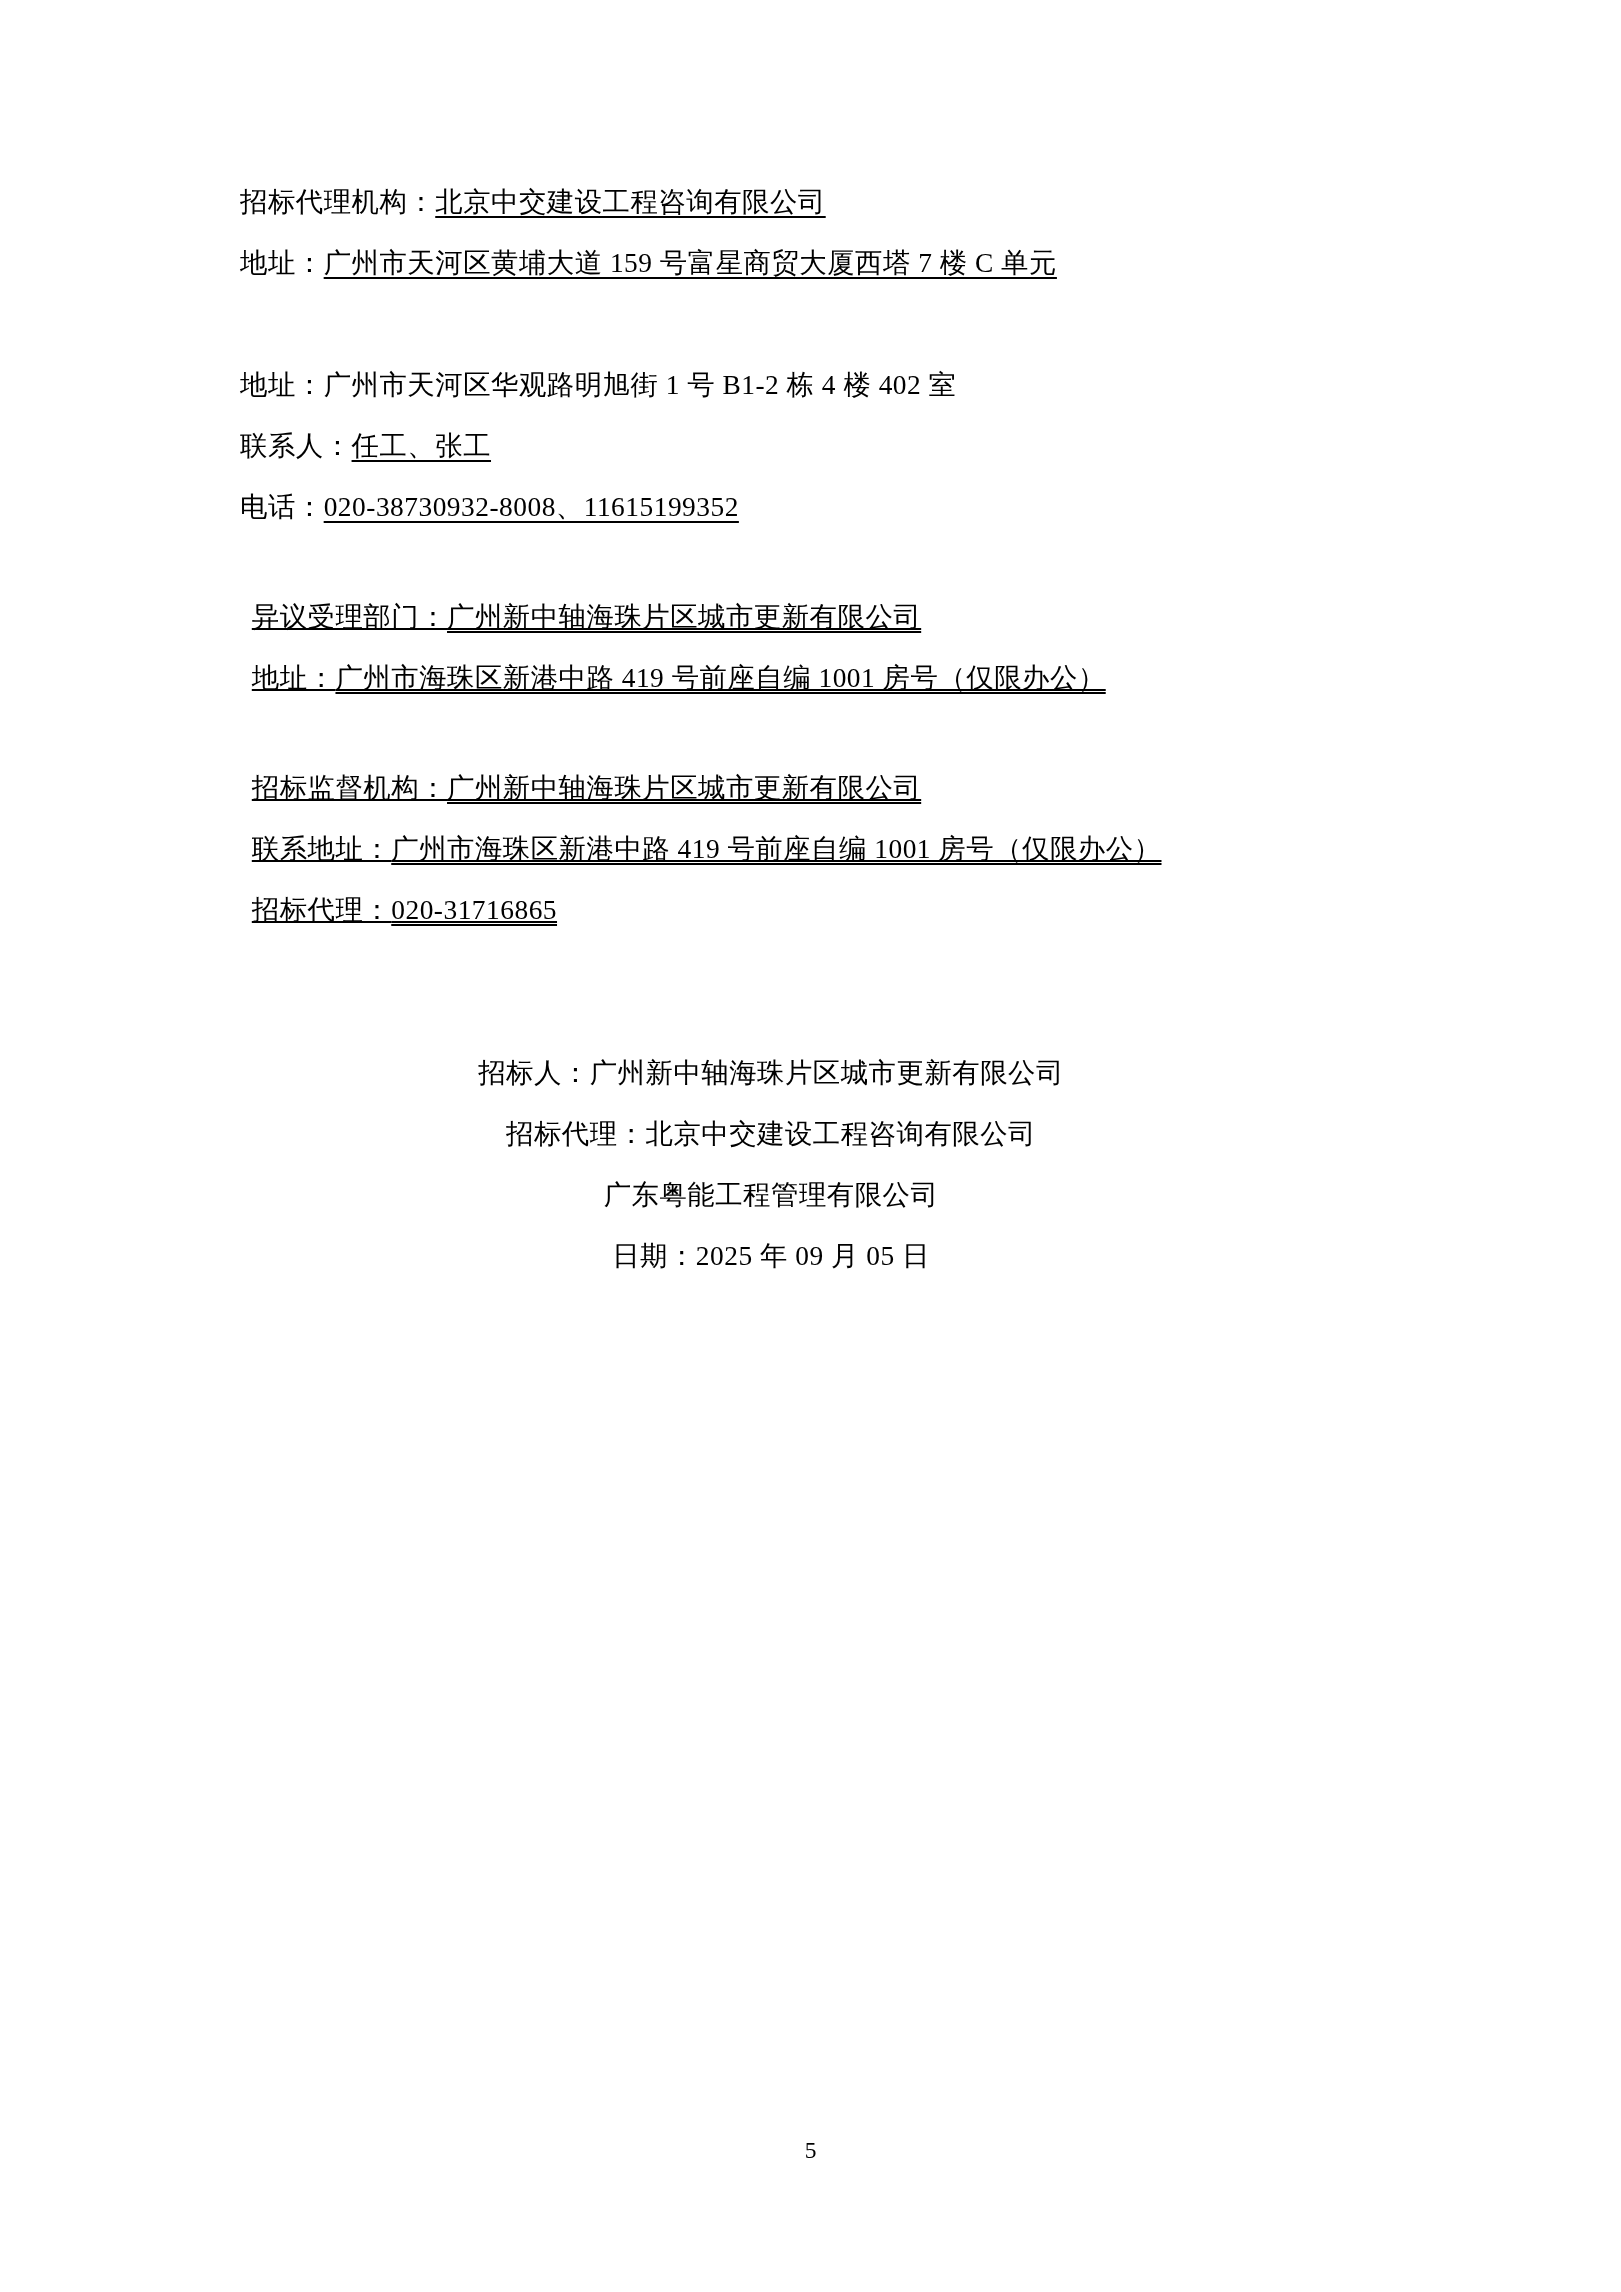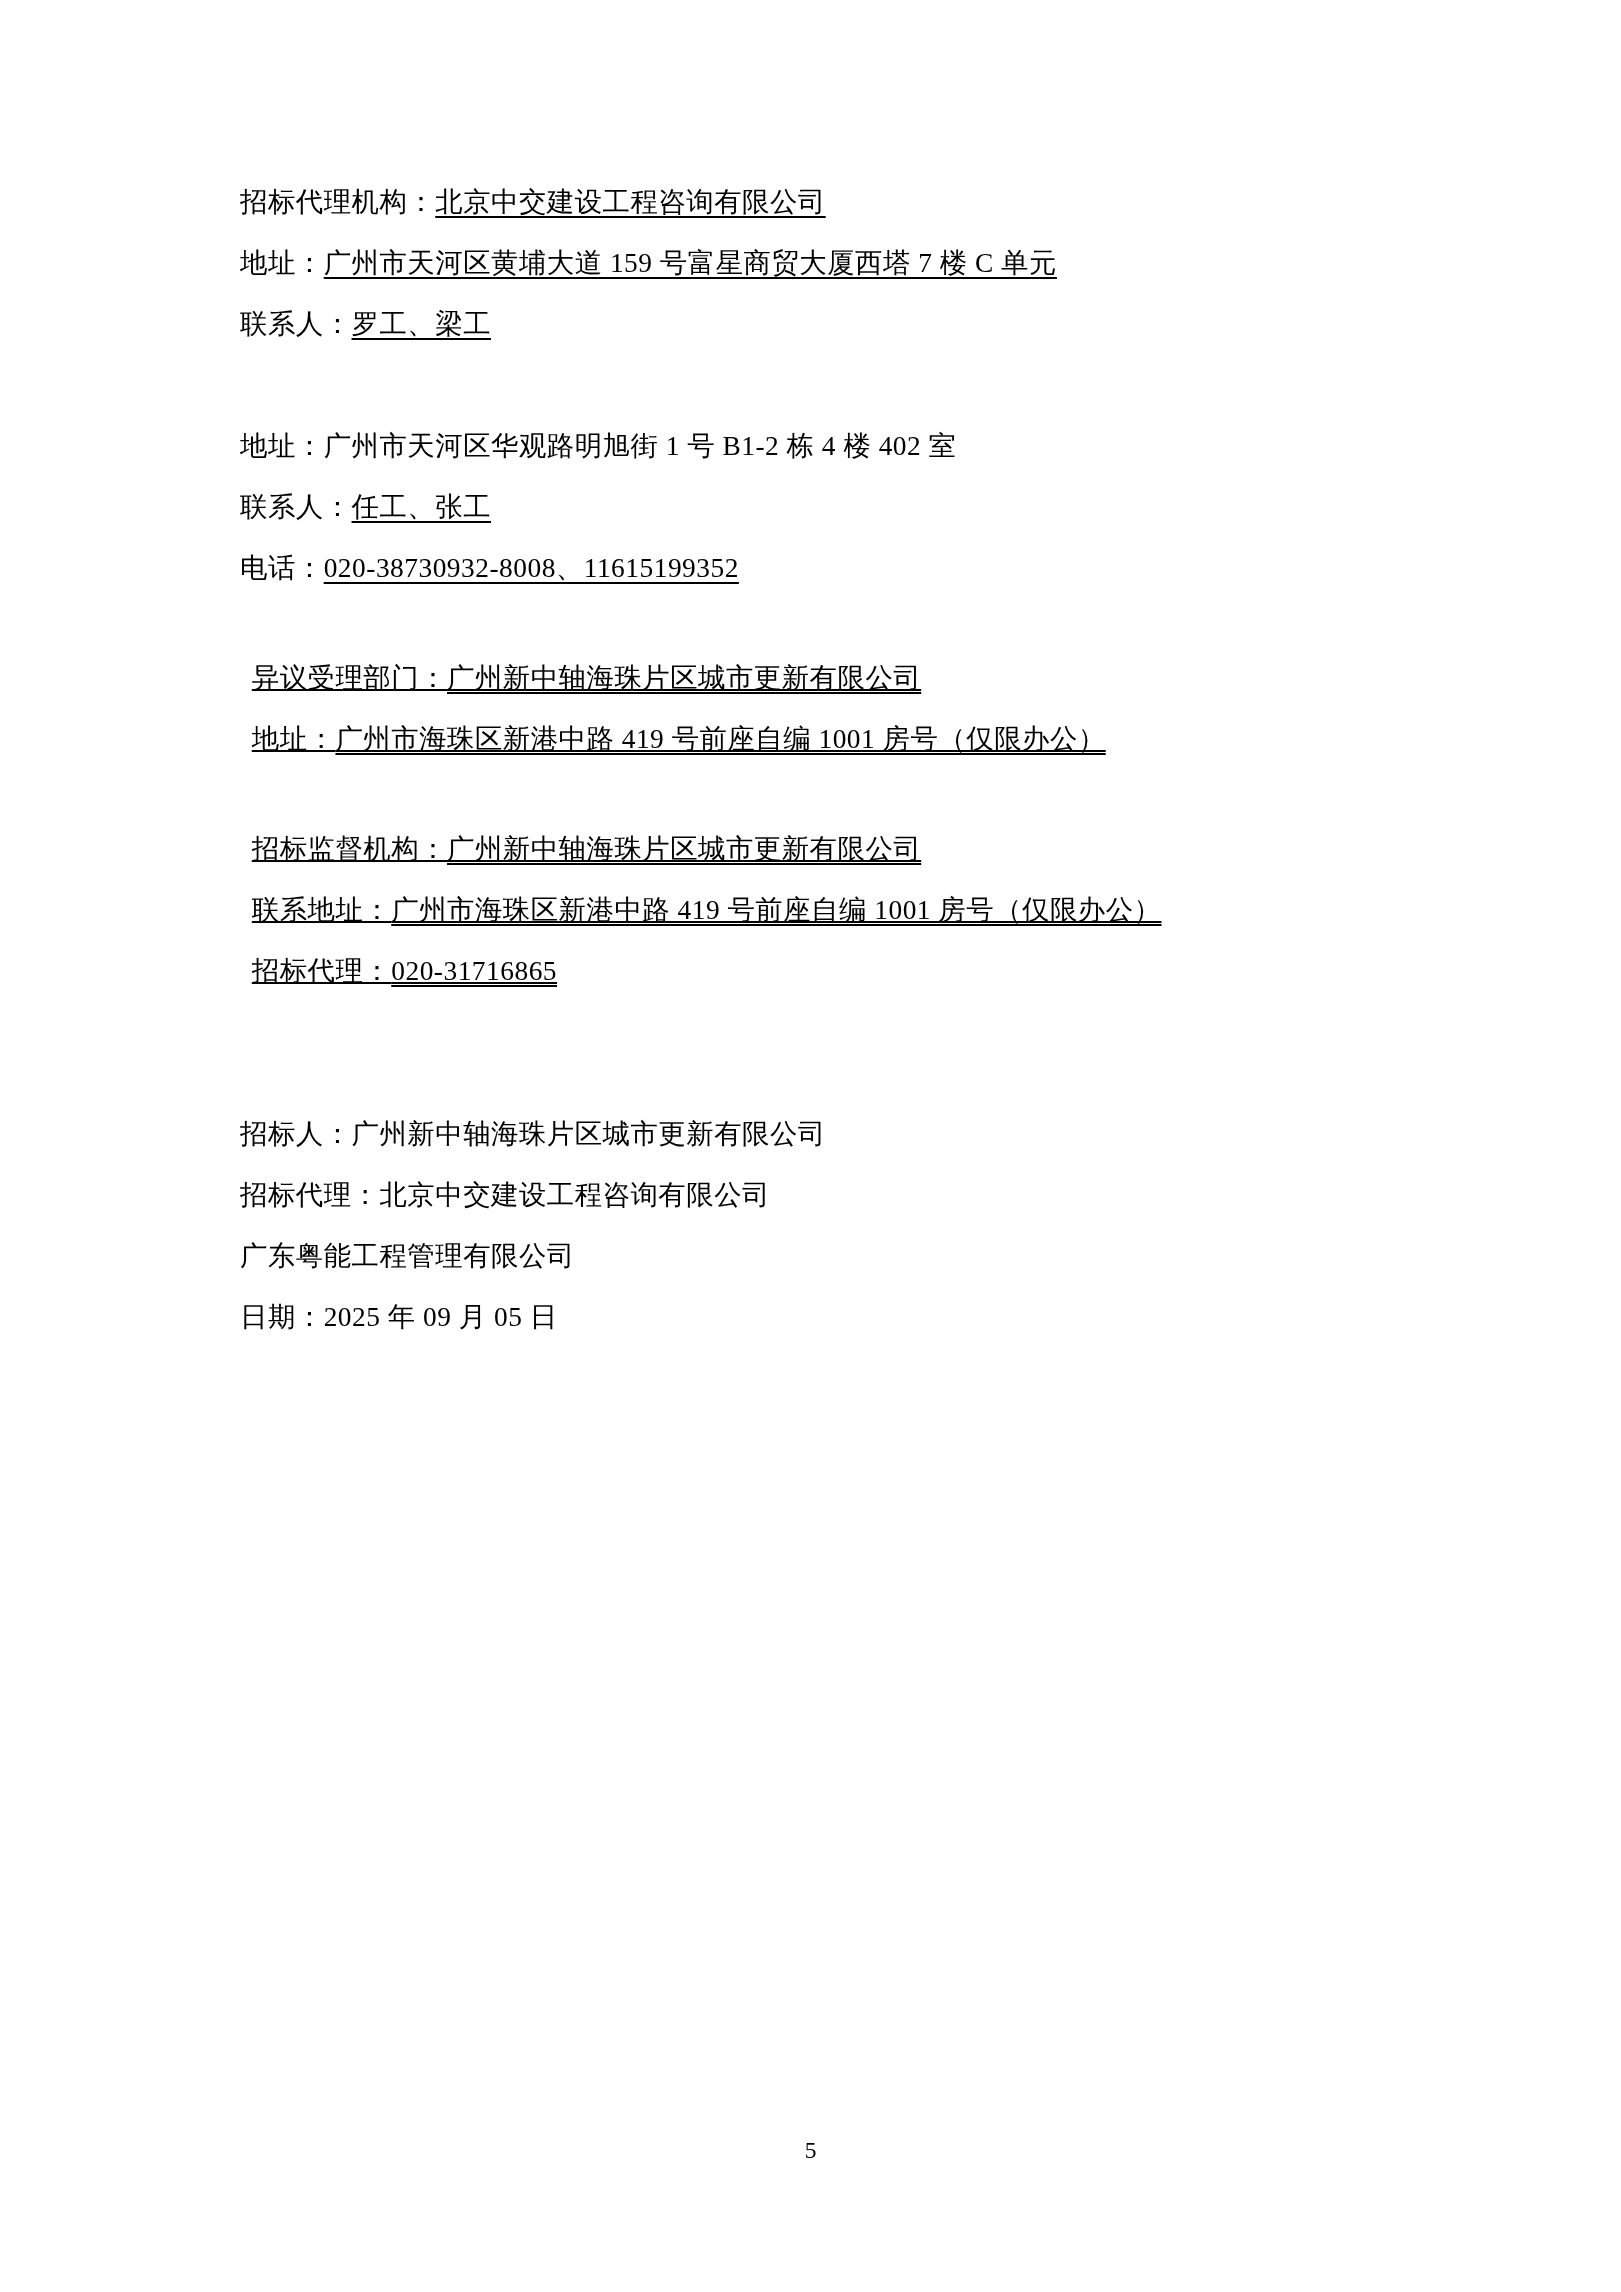--- a/index.html
+++ b/index.html
@@ -39,21 +39,21 @@
   }
   .gap-small {
     height: 49px;
   }
   .indent {
     padding-left: 11.8px;
     text-decoration: underline;
   }
   .sign-block {
     margin-top: 102px;
-    text-align: left;
+    text-align: center;
     padding-right: 123px;
   }
   .sign-line {
     font-size: 27.4px;
     line-height: 61px;
     white-space: nowrap;
     letter-spacing: 0.5px;
   }
   .page-number {
     position: absolute;
@@ -69,23 +69,20 @@
 <body>
 
 <div class="page">
 
   <div class="block">
     <div class="line">
       <span>招标代理机构：</span><span class="u">北京中交建设工程咨询有限公司</span>
     </div>
     <div class="line">
       <span>地址：</span><span class="u">广州市天河区黄埔大道 159 号富星商贸大厦西塔 7 楼 C 单元</span>
-    </div>
-    <div class="line">
-      <span>联系人：</span><span class="u">罗工、梁工</span>
     </div>
   </div>
 
   <div class="gap"></div>
 
   <div class="block">
     <div class="line">
       <span>地址：</span><span>广州市天河区华观路明旭街 1 号 B1-2 栋 4 楼 402 室</span>
     </div>
     <div class="line">

